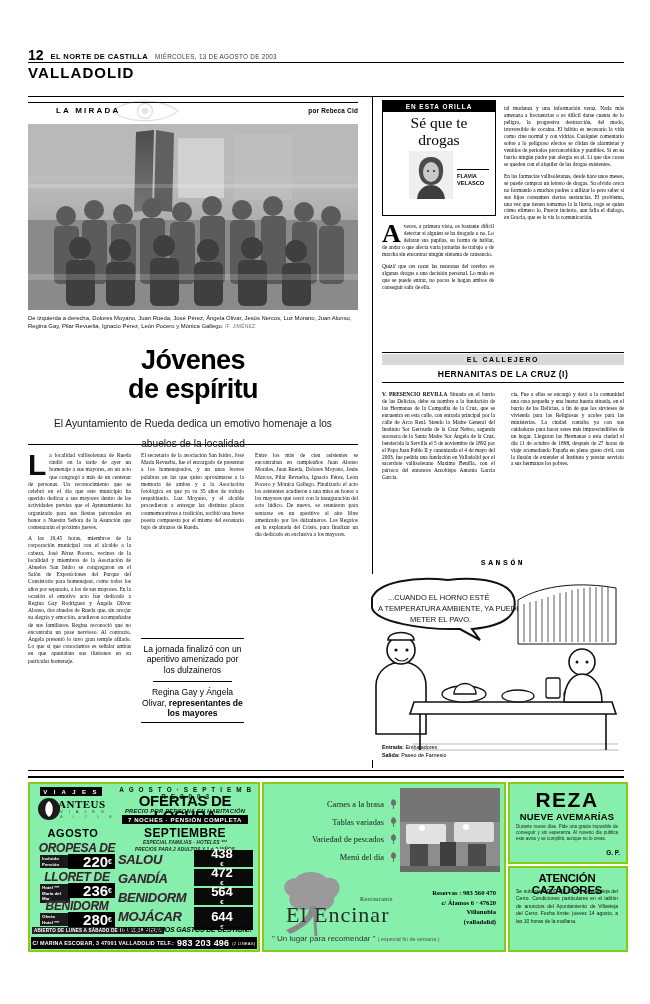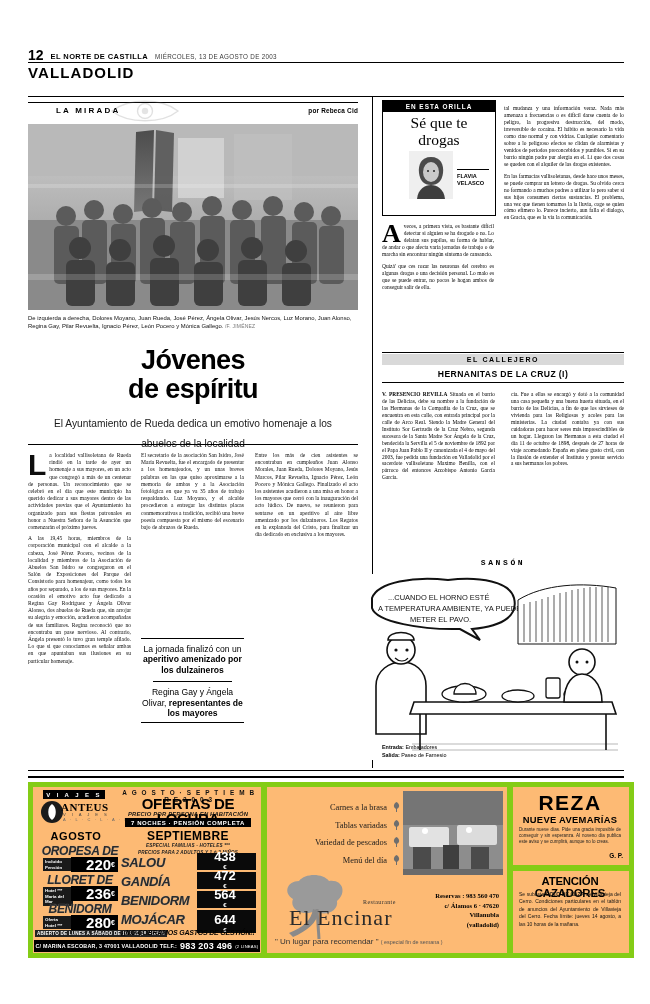--- a/index.html
+++ b/index.html
@@ -60,21 +60,21 @@
   .col.c3{left:227px;}
   .col p{margin:0 0 4px 0;}
   .dropcap{float:left;font-family:"Liberation Sans",sans-serif;font-weight:bold;
     font-size:30px;line-height:23px;margin:1px 3px 0 0;}
 
   
   .pullbox{position:absolute;left:113px;top:186px;width:103px;
     border-top:1px solid #000;border-bottom:1px solid #000;padding:5px 0 4px 0;
     text-align:center;font-family:"Liberation Sans",sans-serif;}
   .pq{font-size:8.6px;line-height:10.4px;}
-  .pq b{font-weight:bold;}
+  .pq b{font-weight:normal;}
   .pq-sep{height:1px;background:#000;margin:6px 12px 5px 12px;}
   .pq2{font-size:8.6px;line-height:10.4px;}
 
   .orilla-box{position:absolute;left:382px;top:100px;width:112px;height:114px;
     border:1px solid #000;background:#fff;}
   .orilla-tag{position:absolute;left:0;top:0;width:112px;height:11px;background:#000;
     color:#fff;font-family:"Liberation Sans",sans-serif;font-weight:bold;font-size:6.4px;
     letter-spacing:1px;display:flex;align-items:center;justify-content:center;}
   .orilla-title{position:absolute;left:0;top:13px;width:112px;text-align:center;
     font-family:"Liberation Serif",serif;font-size:15.5px;line-height:17px;}
@@ -108,21 +108,21 @@
   .sanson-title{position:absolute;left:382px;top:558px;width:242px;text-align:center;
     font-family:Liberation Mono, monospace;font-weight:bold;font-size:8px;letter-spacing:2.6px;}
   .cartoon{position:absolute;left:368px;top:574px;width:256px;height:186px;}
   .cartoon svg{display:block;}
 
   .entrada{position:absolute;left:382px;top:744px;width:242px;
     font-family:"Liberation Sans",sans-serif;font-size:5.4px;line-height:7.6px;}
   .entrada b{font-weight:bold;}
 
   
-  .ad{position:absolute;border:5px solid #84cc16;background:#fdba74;overflow:hidden;}
+  .ad{position:absolute;border:2px solid #84cc16;background:#86efac;overflow:hidden;}
   .ad-travel{left:28px;top:782px;width:228px;height:166px;}
   .ad-rest{left:262px;top:782px;width:240px;height:166px;}
   .ad-reza{left:508px;top:782px;width:116px;height:78px;}
   .ad-caza{left:508px;top:866px;width:116px;height:82px;}
   .tv-viajes{position:absolute;left:10px;top:3px;width:62px;height:9px;background:#000;
     color:#fff;font-family:"Liberation Sans",sans-serif;font-weight:bold;font-size:6px;
     letter-spacing:2.4px;display:flex;align-items:center;justify-content:center;}
   .tv-logo{position:absolute;left:6px;top:12px;width:76px;height:26px;}
   .tv-anteus{position:absolute;left:28px;top:14px;font-family:"Liberation Serif",serif;
     font-weight:bold;font-size:11px;letter-spacing:.5px;}

